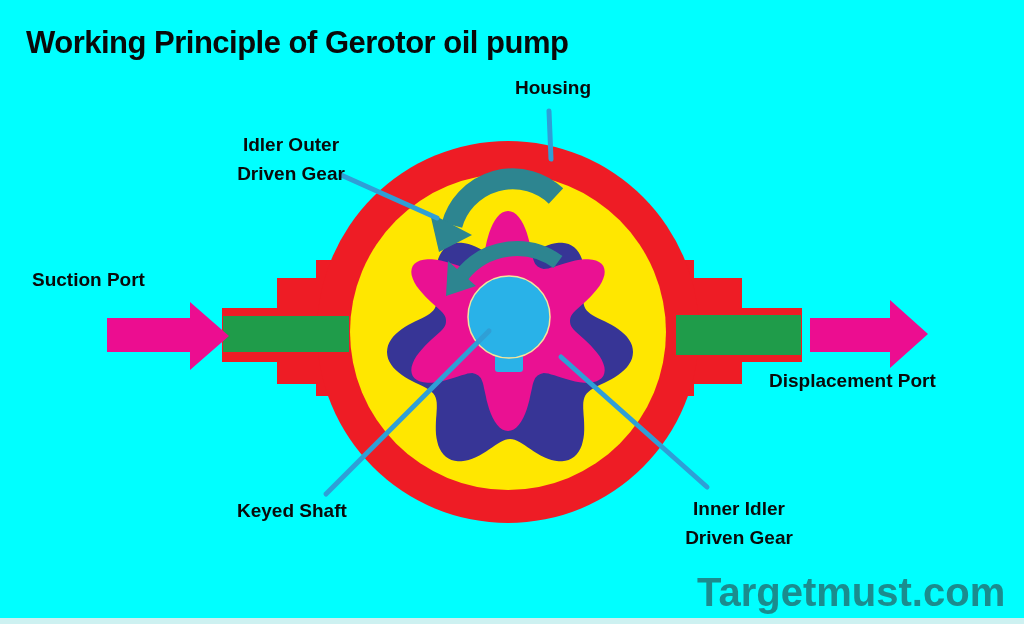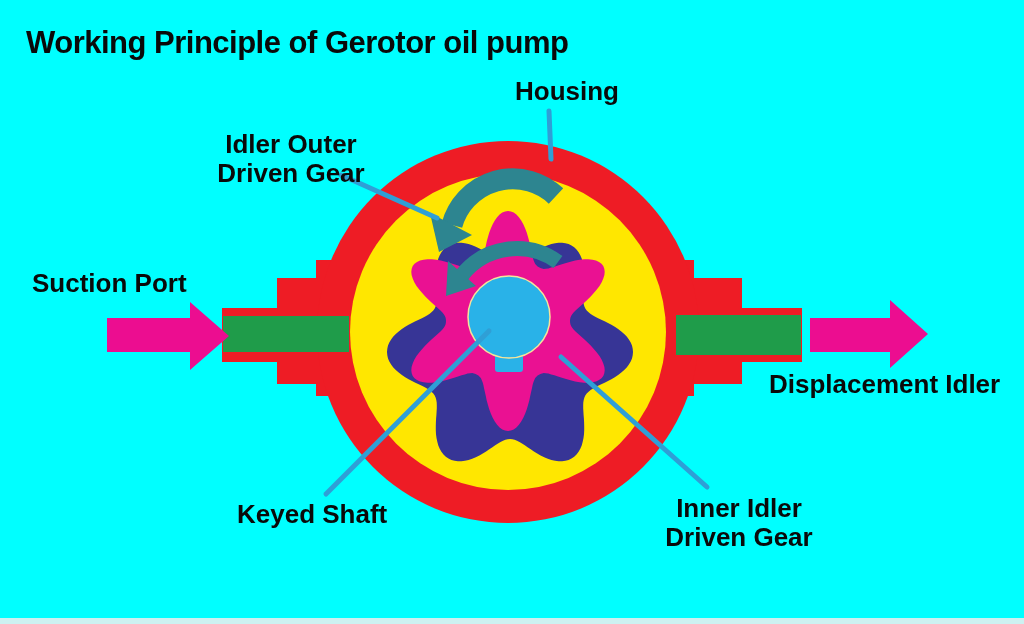--- a/index.html
+++ b/index.html
@@ -1,19 +1,19 @@
 <!DOCTYPE html>
 <html><head>
 <meta charset="utf-8">
 <style>
   html,body{margin:0;padding:0;}
   body{width:1024px;height:624px;overflow:hidden;font-family:"Liberation Sans",sans-serif;}
   #stage{position:relative;width:1024px;height:608px;background:#00ffff;}
   #diagram{position:absolute;left:0;top:0;}
-  .label{position:absolute;font-weight:bold;color:#0a0a0a;font-size:26px;white-space:nowrap;line-height:1.0;}
+  .label{position:absolute;font-weight:bold;color:#0a0a0a;font-size:19px;white-space:nowrap;line-height:1.0;}
   .label.two-line{white-space:normal;text-align:center;line-height:29px;}
   #title{position:absolute;left:26px;top:25px;font-size:31px;font-weight:bold;color:#0a0a0a;letter-spacing:-0.5px;white-space:nowrap;}
   #watermark{position:absolute;left:697px;top:570px;font-size:40px;font-weight:bold;color:#1b8c8e;white-space:nowrap;}
 </style>
 </head>
 <body>
 
 <div id="stage">
 
   <svg id="diagram" width="1024" height="624" viewBox="0 0 1024 624">
@@ -66,22 +66,23 @@
 
   <div class="label" style="left:515px;top:78px;">Housing</div>
 
   <div class="label two-line" style="left:216px;top:130px;width:150px;">
     <span>Idler Outer</span><br>
     <span>Driven Gear</span>
   </div>
 
   <div class="label" style="left:32px;top:270px;">Suction Port</div>
 
-  <div class="label" style="left:769px;top:371px;">Displacement Idler</div>
+  <div class="label" style="left:769px;top:371px;">Displacement Port</div>
 
   <div class="label" style="left:237px;top:501px;text-align:right;">Keyed Shaft</div>
 
   <div class="label two-line" style="left:663px;top:494px;width:152px;">
     <span>Inner Idler</span><br>
     <span>Driven Gear</span>
   </div>
 
+  <div id="watermark">Targetmust.com</div>
 </div>
 
 </body></html>

